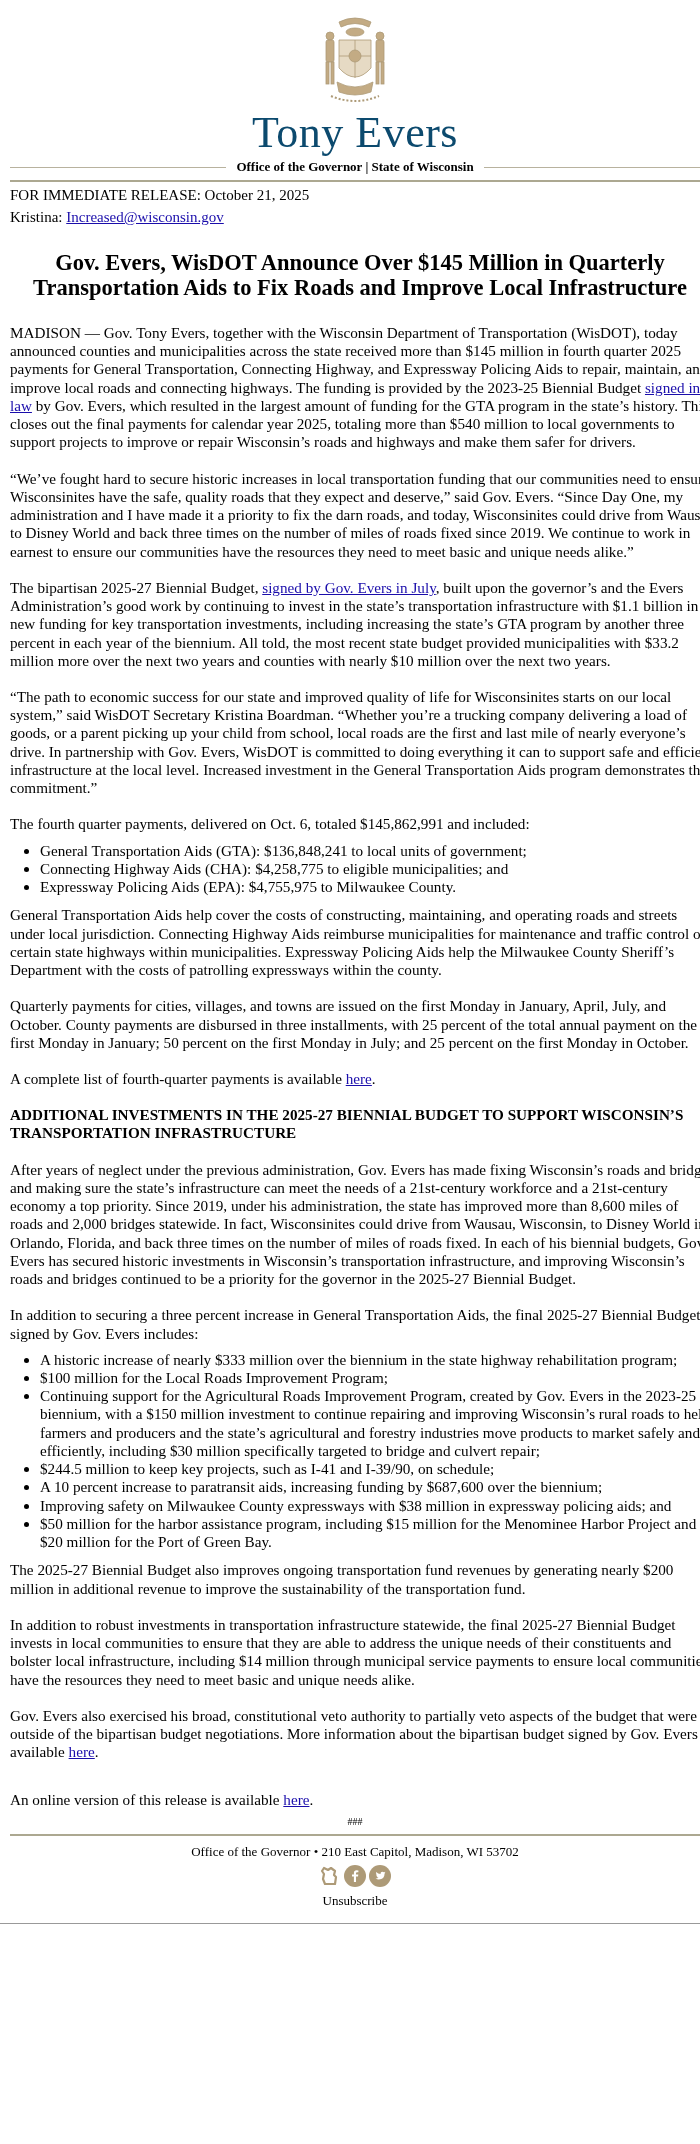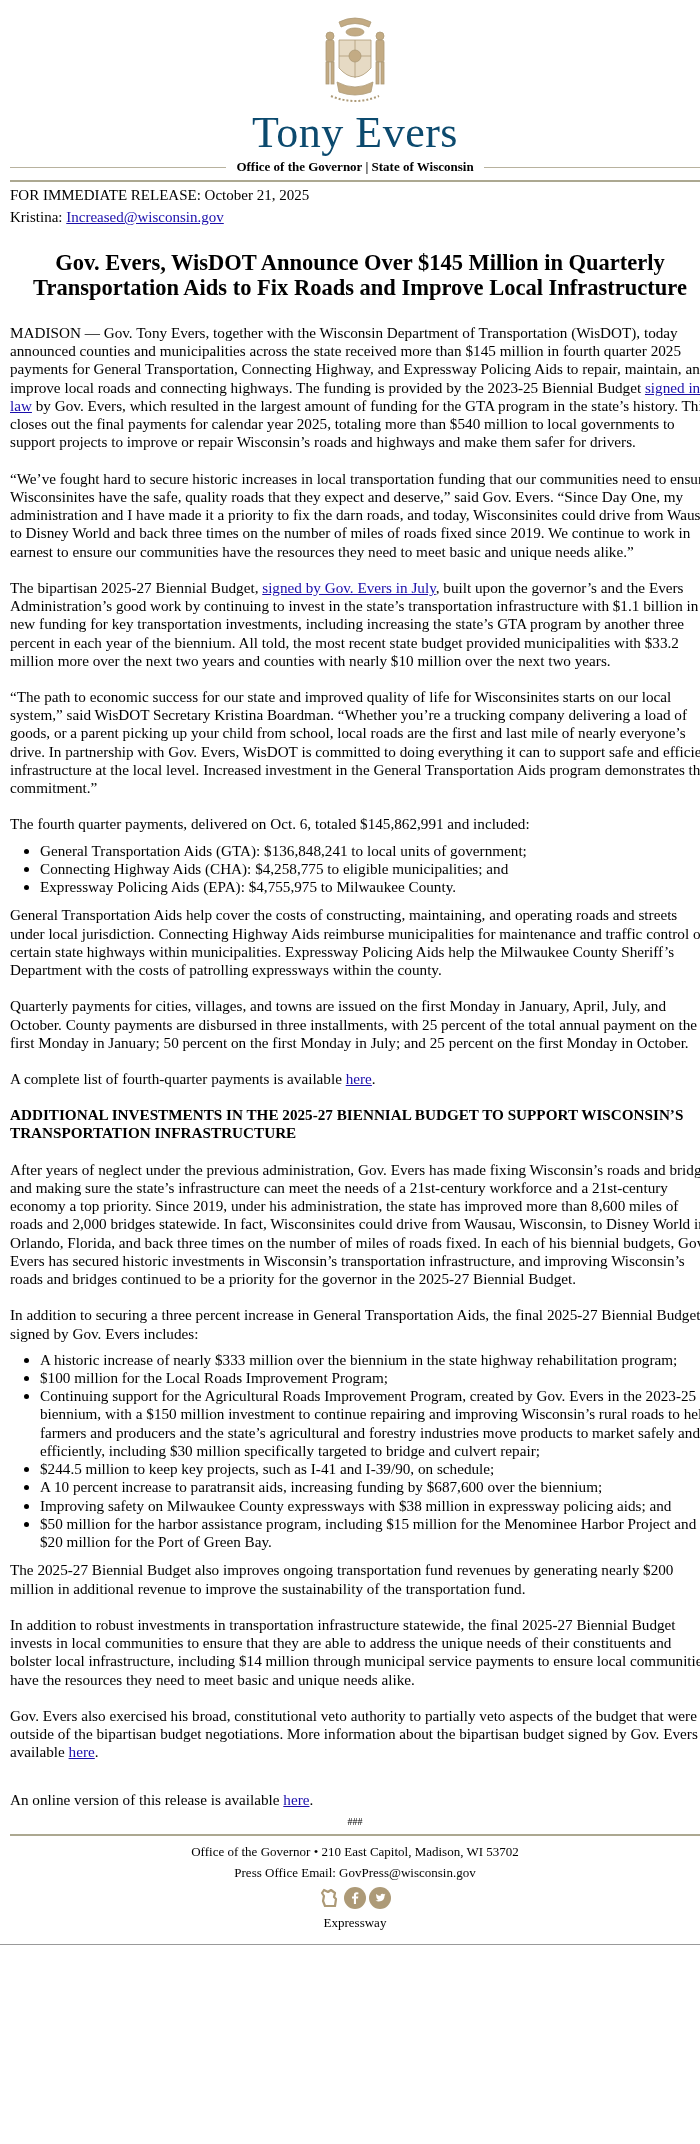--- a/index.html
+++ b/index.html
@@ -174,39 +174,38 @@
   <p style="margin-bottom:6px;">
     <span>An online version of this release is available </span><a href="#">here</a><span>.</span>
   </p>
 
   <div class="hash">###</div>
 
   <div class="footer-rule"></div>
 
   <div class="footer">
     <div>Office of the Governor • 210 East Capitol, Madison, WI 53702</div>
-    <div>Press Office Email: GovPress@wisconsin.gov</div>
     <div class="socials">
       <span>
         <svg viewBox="0 0 22 22" width="22" height="22">
           <path d="M5 3 L9 5 L12 3 L16 6 L15 10 L17 12 L16 19 L6 19 L4 14 L5 9 L3 6 Z" fill="none" stroke="#ad9a77" stroke-width="2.2" stroke-linejoin="round"></path>
         </svg>
       </span>
       <span>
         <svg viewBox="0 0 22 22" width="22" height="22">
           <circle cx="11" cy="11" r="11" fill="#ad9a77"></circle>
           <path d="M12 17 L12 11.5 L14 11.5 L14.3 9.4 L12 9.4 L12 8.2 Q12 7.3 13 7.3 L14.4 7.3 L14.4 5.4 Q13.6 5.3 12.6 5.3 Q9.9 5.3 9.9 8 L9.9 9.4 L8 9.4 L8 11.5 L9.9 11.5 L9.9 17 Z" fill="#ffffff"></path>
         </svg>
       </span>
       <span>
         <svg viewBox="0 0 22 22" width="22" height="22">
           <circle cx="11" cy="11" r="11" fill="#ad9a77"></circle>
           <path d="M16.5 7.6 Q15.9 7.9 15.3 7.9 Q15.9 7.5 16.2 6.8 Q15.6 7.2 14.9 7.3 Q14.3 6.7 13.4 6.7 Q11.5 6.7 11.5 8.7 L11.6 9.1 Q8.9 9 7.2 6.9 Q6.5 8.3 7.8 9.5 Q7.3 9.5 7 9.3 Q7 10.8 8.5 11.3 Q8 11.4 7.6 11.3 Q8 12.6 9.5 12.7 Q8.2 13.7 6.5 13.5 Q8 14.5 9.8 14.5 Q15.5 14.5 15.6 8.6 Q16.1 8.2 16.5 7.6 Z" fill="#ffffff"></path>
         </svg>
       </span>
     </div>
-    <a href="#" class="unsub">Expressway</a>
+    <a href="#" class="unsub">Unsubscribe</a>
   </div>
 
   <div class="bottom-rule"></div>
 
 
 </div>
 
 </body></html>

